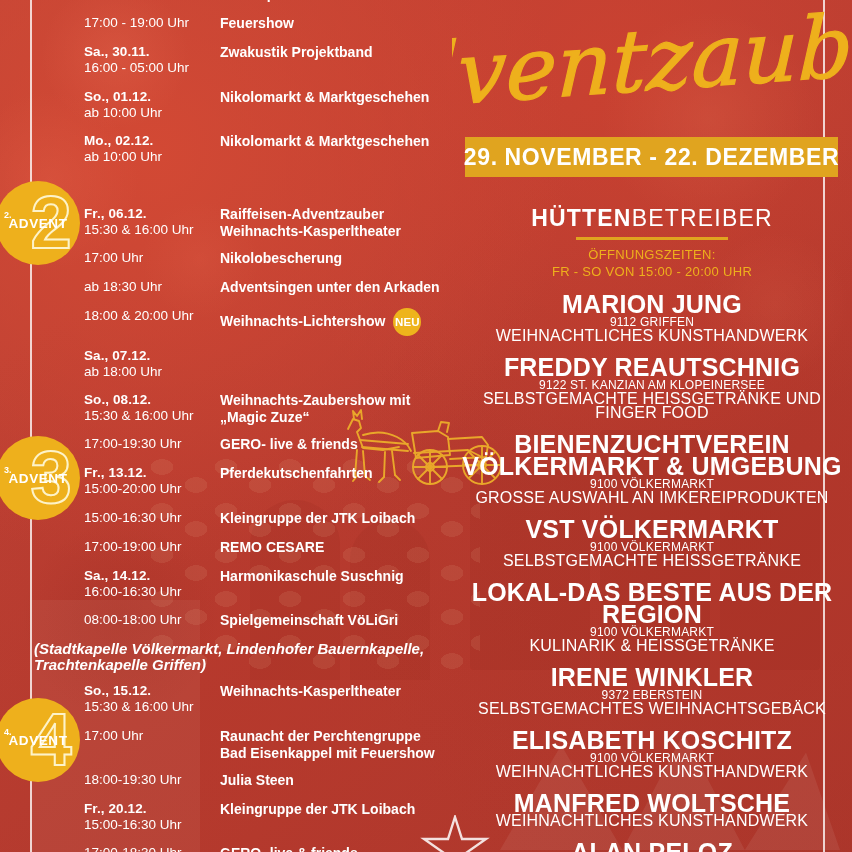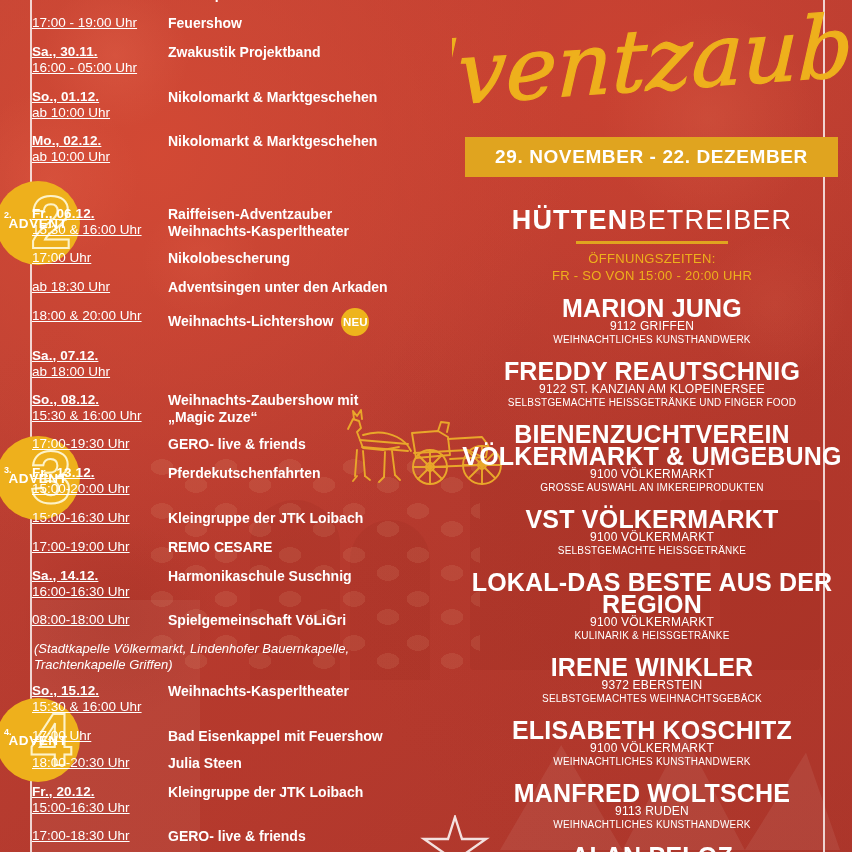--- a/index.html
+++ b/index.html
@@ -27,26 +27,26 @@
   .edge-line{position:absolute;top:0;bottom:0;width:2px;background:rgba(255,255,255,.78);}
   .edge-line.left{left:30px;}
   .edge-line.right{left:823px;}
 
   
   #programme{
     position:absolute;left:0;top:0;width:452px;height:852px;
   }
   .prog-inner{position:absolute;left:0;top:-14px;width:452px;}
   .ev{position:relative;display:flex;align-items:flex-start;margin-bottom:12px;}
-  .ev .when{width:130px;flex:0 0 130px;padding-left:32px;box-sizing:content-box;color:#fff;text-decoration:underline;}
+  .ev .when{width:130px;flex:0 0 130px;padding-left:84px;box-sizing:content-box;color:#fff;}
   .ev .when .d{font-weight:bold;font-size:13.5px;line-height:16px;letter-spacing:.1px;white-space:nowrap;}
   .ev .when .t{font-weight:400;font-size:13.5px;line-height:16.5px;white-space:nowrap;}
   .ev .what{flex:1;color:#fff;font-weight:bold;font-size:14px;line-height:17px;padding-left:6px;}
   .ev .what .l{display:block;white-space:nowrap;}
-  .ev .what .sub{font-style:italic;font-weight:normal;font-size:13px;line-height:16px;display:block;white-space:nowrap;}
+  .ev .what .sub{font-style:italic;font-weight:bold;font-size:15px;line-height:16px;display:block;white-space:nowrap;}
   .neu{
     display:inline-block;vertical-align:middle;margin-left:8px;
     width:28px;height:28px;border-radius:50%;background:#eeb41c;
     color:#fff;font-size:11.5px;font-weight:bold;line-height:28px;text-align:center;
     letter-spacing:.2px;
   }
 
   
   .advent{
     position:absolute;left:-4px;width:84px;height:84px;border-radius:50%;
@@ -72,34 +72,34 @@
   #right{position:absolute;left:452px;top:0;width:400px;height:852px;}
   #title{
     position:absolute;left:0;top:-6px;width:400px;height:136px;
   }
   #title svg{position:absolute;left:0;top:0;}
   #datebar{
     position:absolute;left:13px;top:137px;width:373px;height:40px;
     background:#e0a41f;display:flex;align-items:center;justify-content:center;
   }
   #datebar span{
-    color:#fff;font-weight:bold;font-size:19px;letter-spacing:.6px;white-space:nowrap;
+    color:#fff;font-weight:bold;font-size:23px;letter-spacing:.6px;white-space:nowrap;
   }
 
   #huetten{position:absolute;left:0;top:205px;width:400px;text-align:center;}
-  .h-title{font-size:27px;letter-spacing:1.2px;color:#fff;white-space:nowrap;}
+  .h-title{font-size:23px;letter-spacing:1.2px;color:#fff;white-space:nowrap;}
   .h-title b{font-weight:bold;}
   .h-title i{font-style:normal;font-weight:300;}
   .h-rule{width:152px;height:3px;background:#e0a41f;margin:5px auto 7px auto;}
   .h-open{color:#eeb01c;font-size:13px;line-height:16.5px;letter-spacing:.3px;}
 
   .vendor{margin-top:13px;text-align:center;color:#fff;}
   .vendor .vn{font-size:25px;font-weight:bold;letter-spacing:.2px;line-height:22px;}
   .vendor .vz{font-size:12px;line-height:14px;letter-spacing:.2px;}
-  .vendor .vd{font-size:10px;line-height:14px;letter-spacing:.2px;}
+  .vendor .vd{font-size:16px;line-height:14px;letter-spacing:.2px;}
 
   .star{position:absolute;pointer-events:none;}
 </style>
 </head>
 <body>
 
 <div id="poster">
 
   <div class="bokeh" style="left:-40px;top:90px;width:180px;height:180px;background:radial-gradient(circle,rgba(255,120,90,.18),rgba(255,120,90,0) 70%);"></div>
   <div class="bokeh" style="left:40px;top:-20px;width:150px;height:150px;background:radial-gradient(circle,rgba(255,140,110,.16),rgba(255,140,110,0) 70%);"></div>
@@ -330,26 +330,27 @@
           </div>
           <div class="what">
             <span class="l">Weihnachts-Kasperltheater</span>
           </div>
         </div>
         <div class="ev" style="margin-bottom: 10px;">
           <div class="when">
             <div class="t">17:00 Uhr</div>
           </div>
           <div class="what">
+            <span class="l">Raunacht der Perchtengruppe</span>
             <span class="l">Bad Eisenkappel mit Feuershow</span>
           </div>
         </div>
         <div class="ev">
           <div class="when">
-            <div class="t">18:00-20:30 Uhr</div>
+            <div class="t">18:00-19:30 Uhr</div>
           </div>
           <div class="what">
             <span class="l">Julia Steen</span>
           </div>
         </div>
         <div class="ev">
           <div class="when">
             <div class="d">Fr., 20.12.</div>
             <div class="t">15:00-16:30 Uhr</div>
           </div>
@@ -429,21 +430,20 @@
             <div class="vz">9372 EBERSTEIN</div>
             <div class="vd">SELBSTGEMACHTES WEIHNACHTSGEBÄCK</div>
           </div>
           <div class="vendor">
             <div class="vn">ELISABETH KOSCHITZ</div>
             <div class="vz">9100 VÖLKERMARKT</div>
             <div class="vd">WEIHNACHTLICHES KUNSTHANDWERK</div>
           </div>
           <div class="vendor">
             <div class="vn">MANFRED WOLTSCHE</div>
-            <div class="vz">9113 RUDEN</div>
             <div class="vd">WEIHNACHTLICHES KUNSTHANDWERK</div>
           </div>
           <div class="vendor">
             <div class="vn">ALAN PELOZ</div>
             <div class="vz">6223 KOMEN, SLO</div>
           </div>
         </div>
     </div>
 
   </div>

